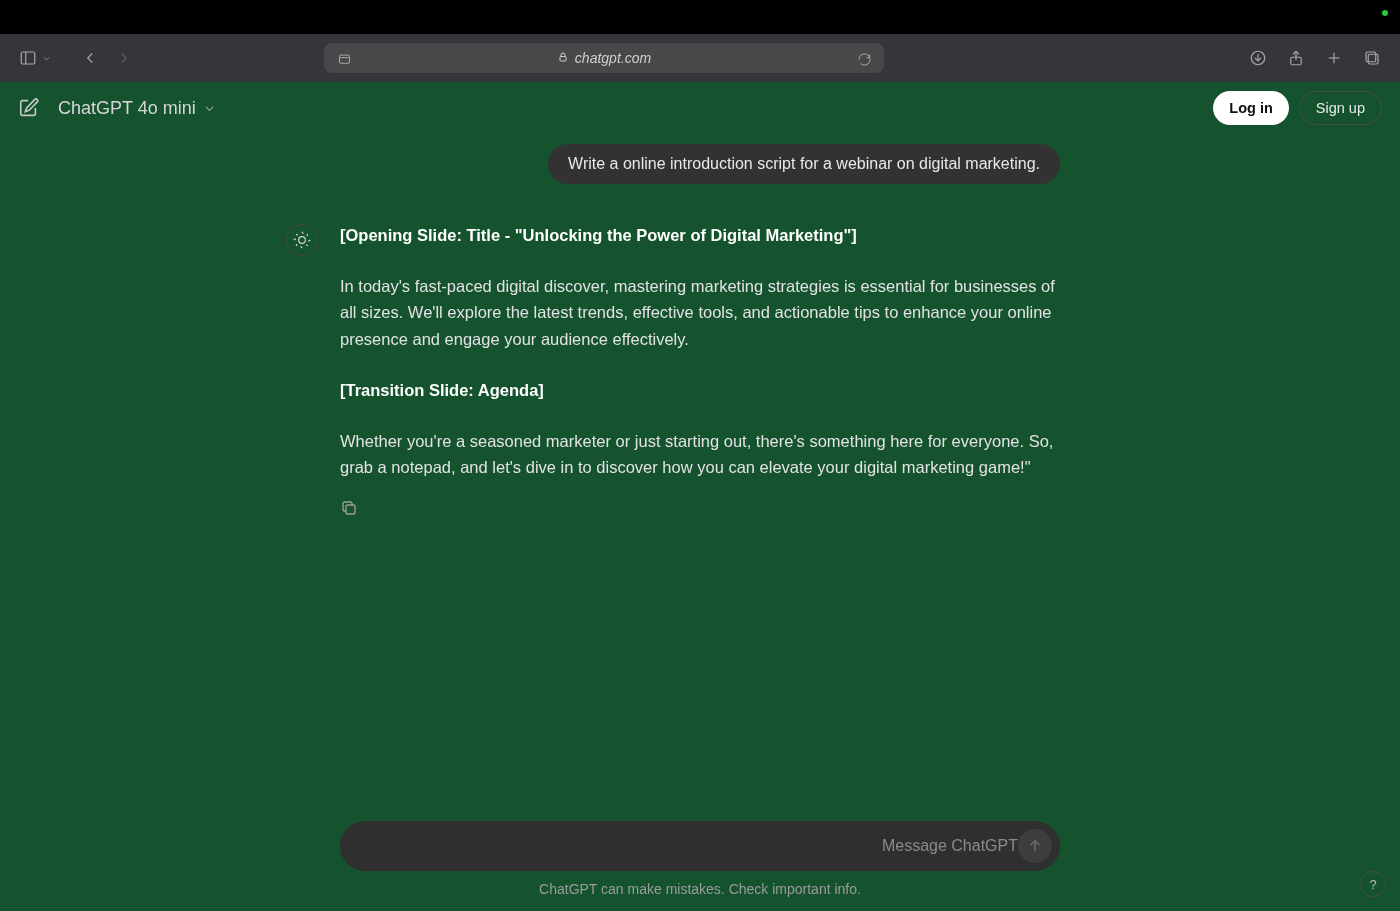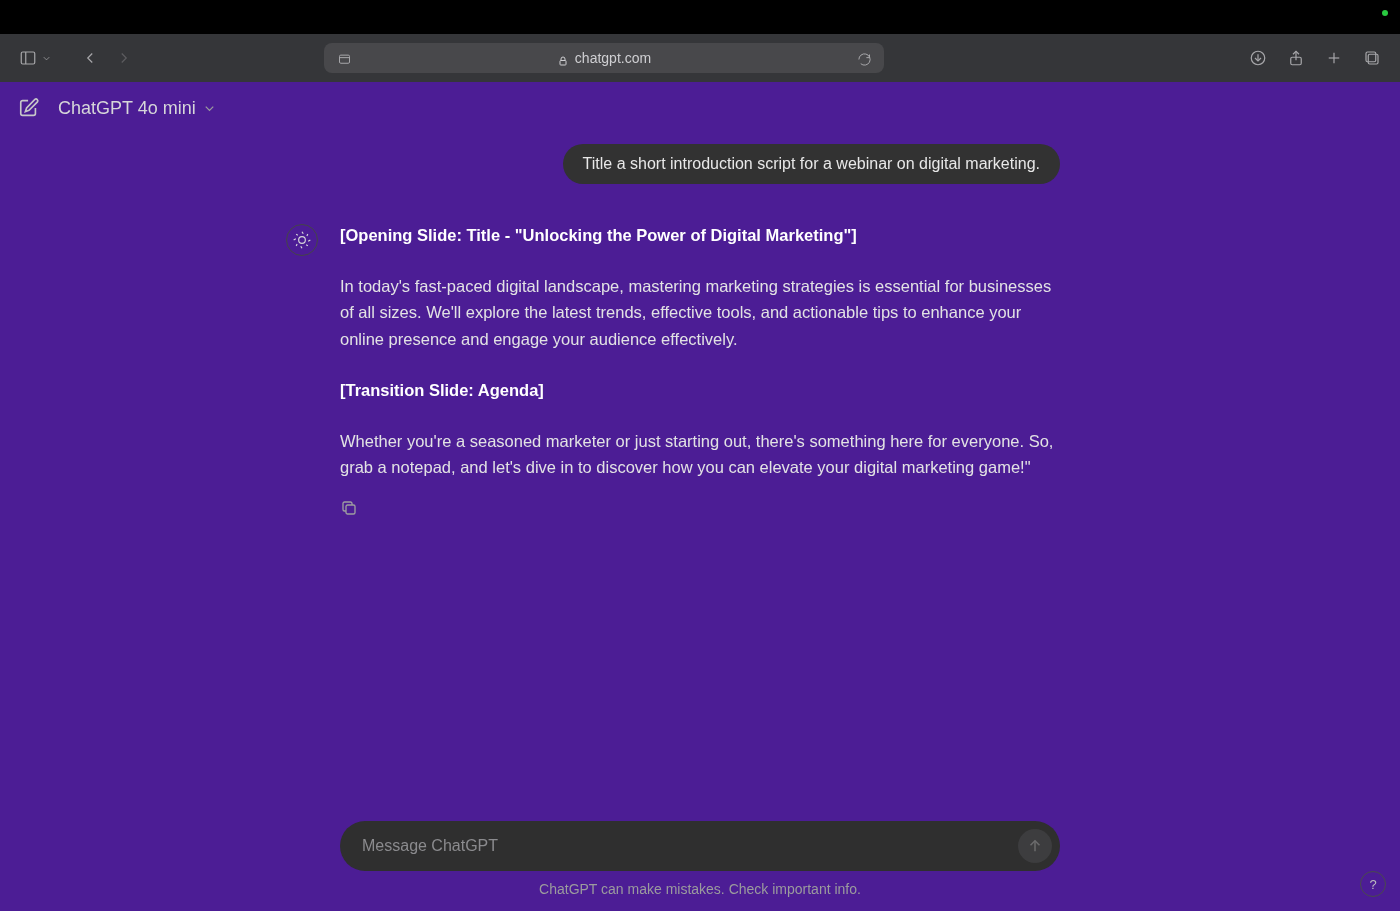--- a/index.html
+++ b/index.html
@@ -14,42 +14,42 @@
     .tb-ico.dim svg{stroke:#5d5d60;}
     .sidebar-group{display:flex;align-items:center;gap:0px;}
     .chev-sm{margin-left:-2px;}
     .nav-arrows{display:flex;gap:14px;margin-left:8px;}
     .url-field{flex:0 0 560px;height:30px;background:#48484b;border-radius:8px;margin:0 auto;display:flex;align-items:center;justify-content:center;position:relative;color:#cfcfd2;font-size:14px;}
     .url-left-ico{position:absolute;left:10px;top:6px;}
     .url-right-ico{position:absolute;right:10px;top:6px;}
     .lock{width:12px;height:12px;display:inline-block;margin-right:6px;}
     .right-icons{display:flex;gap:18px;margin-left:auto;}
     
-    .page{position:relative;height:829px;background:#4c1d95;}
+    .page{position:relative;height:829px;background:#14532d;}
     .pg-header{display:flex;align-items:center;height:52px;padding:0 18px;}
     .compose-ico{width:22px;height:22px;color:#c6c6c9;margin-right:18px;}
     .model-name{font-size:18px;color:#d6d6d9;display:flex;align-items:center;gap:6px;}
     .hdr-buttons{margin-left:auto;display:flex;gap:10px;}
     .btn{height:34px;border-radius:18px;font-size:14.5px;display:flex;align-items:center;padding:0 16px;cursor:pointer;}
     .btn.login{background:#fff;color:#111;font-weight:600;}
     .btn.signup{background:transparent;color:#e9e9eb;border:1px solid #4a4a4d;}
     
     .chat-col{width:720px;margin:0 auto;padding-top:10px;}
     .user-row{display:flex;justify-content:flex-end;margin-bottom:38px;}
     .user-bubble{background:#323232;color:#e8e8e8;padding:11px 20px;border-radius:24px;font-size:16px;max-width:660px;}
     .asst-row{position:relative;}
     .avatar{position:absolute;left:-54px;top:2px;width:32px;height:32px;border-radius:50%;border:1px solid #454548;display:flex;align-items:center;justify-content:center;}
     .avatar svg{width:20px;height:20px;fill:none;stroke:#d6d6d9;stroke-width:1.4;}
     .asst-body p{font-size:16.5px;line-height:1.62;color:#e2e2e4;margin-bottom:24px;}
     .asst-body p strong{font-weight:700;color:#fff;}
     .copy-ico{margin-top:-6px;color:#9d9da0;}
     
     .input-wrap{position:absolute;left:50%;transform:translateX(-50%);bottom:40px;width:720px;}
     .msg-field{height:50px;background:#2f2f2f;border-radius:26px;display:flex;align-items:center;padding:0 8px 0 22px;}
-    .msg-field input{flex:1;background:transparent;border:none;outline:none;color:#e4e4e6;font-size:16px;}
+    .msg-field input{flex:1;background:transparent;border:none;outline:none;color:#e4e4e6;font-size:16px;text-align:right;}
     .msg-field input::placeholder{color:#8b8b8e;}
     .send-btn{width:34px;height:34px;border-radius:50%;background:#3d3d3f;display:flex;align-items:center;justify-content:center;color:#6b6b6d;}
     .disclaimer{position:absolute;left:0;right:0;bottom:14px;text-align:center;font-size:14px;color:#9b9b9e;}
     .help-fab{position:absolute;right:14px;bottom:14px;width:26px;height:26px;border-radius:50%;border:1px solid #4a4a4d;display:flex;align-items:center;justify-content:center;font-size:13px;color:#bdbdc0;}
   </style>
 </head>
 <body>
 
 <div class="mac-top">
   <div class="cam-dot"></div>
@@ -82,21 +82,21 @@
     </div>
   </div>
 
   <div class="url-field">
     <span class="tb-ico url-left-ico">
       <svg viewBox="0 0 24 24" style="width:15px;height:15px;">
           <rect x="4" y="5" width="16" height="13" rx="2"></rect>
           <line x1="4" y1="9" x2="20" y2="9"></line>
         </svg>
     </span>
-    <span style="display:flex;align-items:flex-end;">
+    <span style="display:flex;align-items:flex-start;font-style:italic;">
       <span class="lock">
         <svg viewBox="0 0 24 24" style="width:12px;height:12px;stroke:#cfcfd2;stroke-width:2;fill:none;">
             <rect x="6" y="11" width="12" height="9" rx="1.5"></rect>
             <path d="M8 11V8a4 4 0 1 1 8 0v3"></path>
           </svg>
       </span>
       <span>chatgpt.com</span>
     </span>
     <span class="tb-ico url-right-ico">
       <svg viewBox="0 0 24 24" style="width:15px;height:15px;">
@@ -145,39 +145,47 @@
           <path d="M11 4H5a2 2 0 0 0-2 2v12a2 2 0 0 0 2 2h12a2 2 0 0 0 2-2v-6"></path>
           <path d="M18.4 2.6a2 2 0 0 1 2.8 2.8L12 14.6 8 16l1.4-4 9-9.4z"></path>
         </svg>
     </span>
     <div class="model-name">
       <span>ChatGPT 4o mini</span>
       <svg viewBox="0 0 24 24" width="15" height="15" fill="none" stroke="#9b9b9e" stroke-width="2">
           <polyline points="6 9 12 15 18 9"></polyline>
         </svg>
     </div>
+    <div class="hdr-buttons">
+      <div class="btn login">
+          <span>Log in</span>
+        </div>
+      <div class="btn signup">
+          <span>Sign up</span>
+        </div>
+    </div>
   </div>
 
   <div class="chat-col">
     <div class="user-row">
       <div class="user-bubble">
-        <span>Title a short introduction script for a webinar on digital marketing.</span>
+        <span>Write a online introduction script for a webinar on digital marketing.</span>
       </div>
     </div>
 
     <div class="asst-row">
       <div class="avatar">
         <svg viewBox="0 0 24 24">
             <circle cx="12" cy="12" r="4"></circle>
             <path d="M12 2l1.5 2.6M22 12l-2.6 1.5M12 22l-1.5-2.6M2 12l2.6-1.5M5 5l2 1.2M19 5l-1.2 2M19 19l-2-1.2M5 19l1.2-2"></path>
           </svg>
       </div>
       <div class="asst-body">
         <p><strong>[Opening Slide: Title - "Unlocking the Power of Digital Marketing"]</strong></p>
-        <p>In today's fast-paced digital landscape, mastering marketing strategies is essential for businesses of all sizes. We'll explore the latest trends, effective tools, and actionable tips to enhance your online presence and engage your audience effectively.</p>
+        <p>In today's fast-paced digital discover, mastering marketing strategies is essential for businesses of all sizes. We'll explore the latest trends, effective tools, and actionable tips to enhance your online presence and engage your audience effectively.</p>
         <p><strong>[Transition Slide: Agenda]</strong></p>
         <p>Whether you're a seasoned marketer or just starting out, there's something here for everyone. So, grab a notepad, and let's dive in to discover how you can elevate your digital marketing game!"</p>
 
         <div class="copy-ico">
           <svg viewBox="0 0 24 24" width="18" height="18" fill="none" stroke="#9d9da0" stroke-width="1.8">
               <rect x="8" y="8" width="12" height="12" rx="2"></rect>
               <path d="M16 8V6a2 2 0 0 0-2-2H6a2 2 0 0 0-2 2v8a2 2 0 0 0 2 2h2"></path>
             </svg>
         </div>
       </div>

